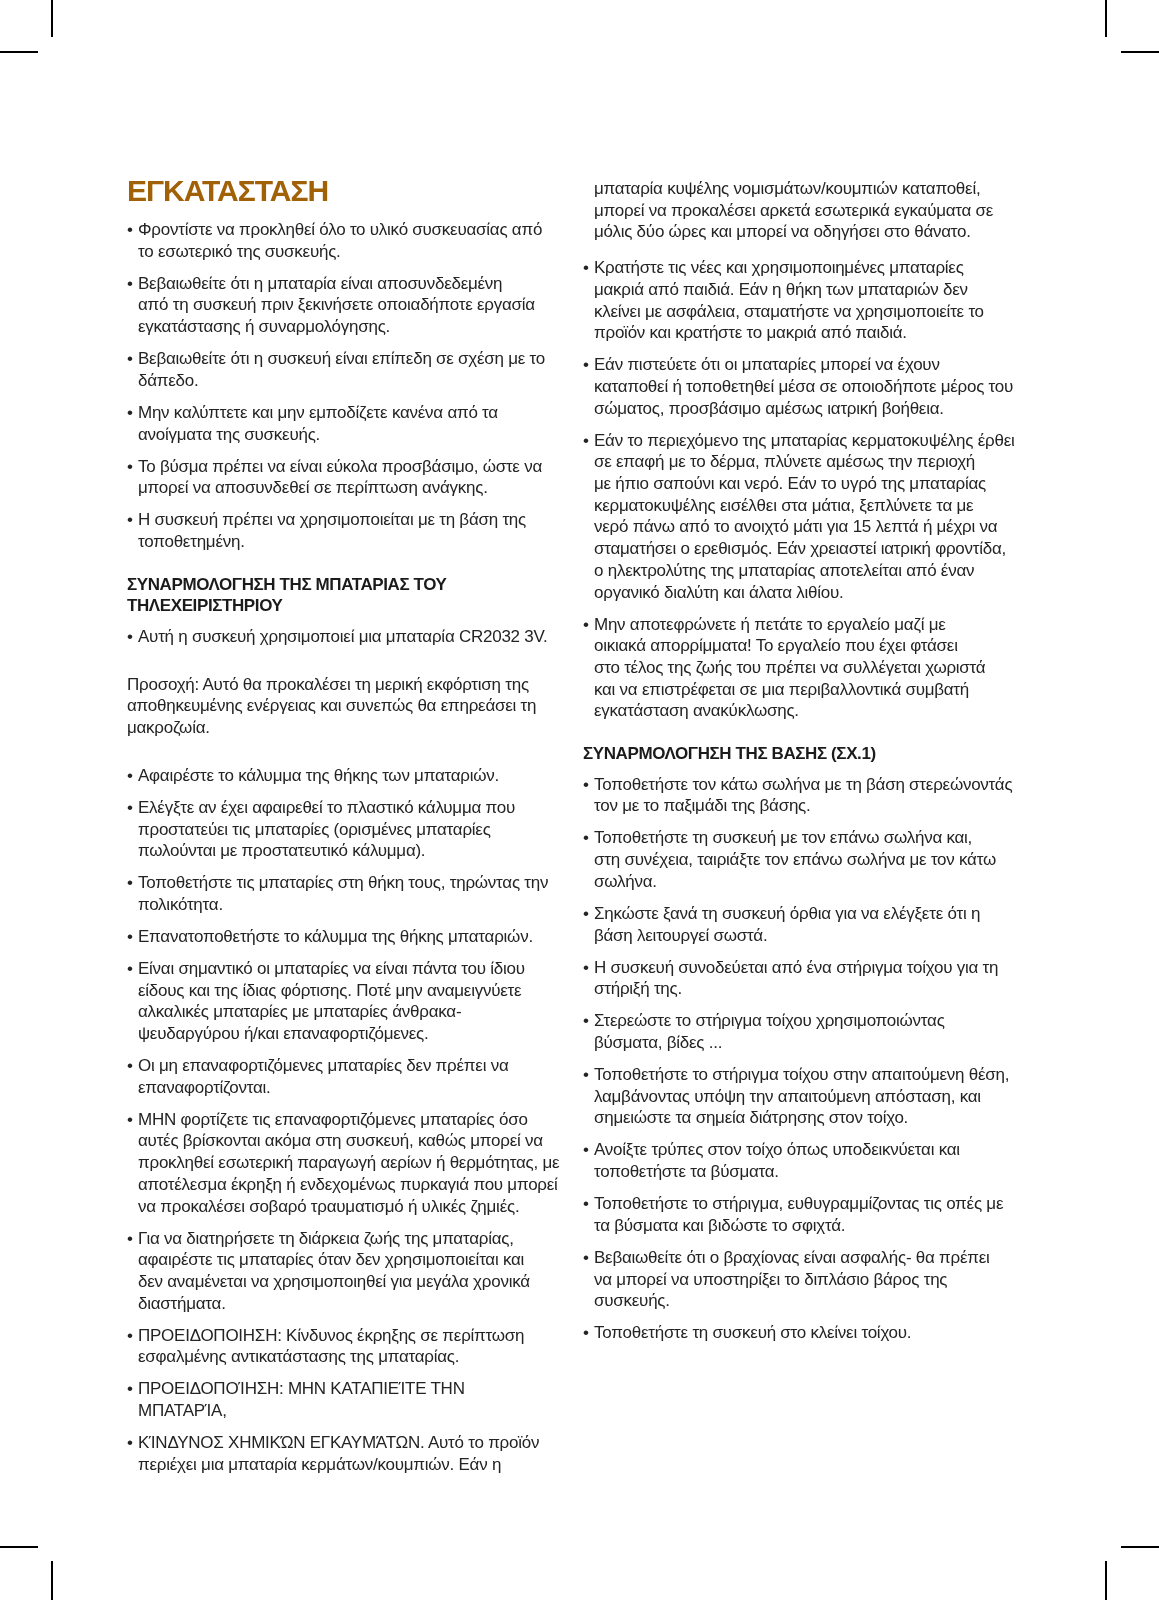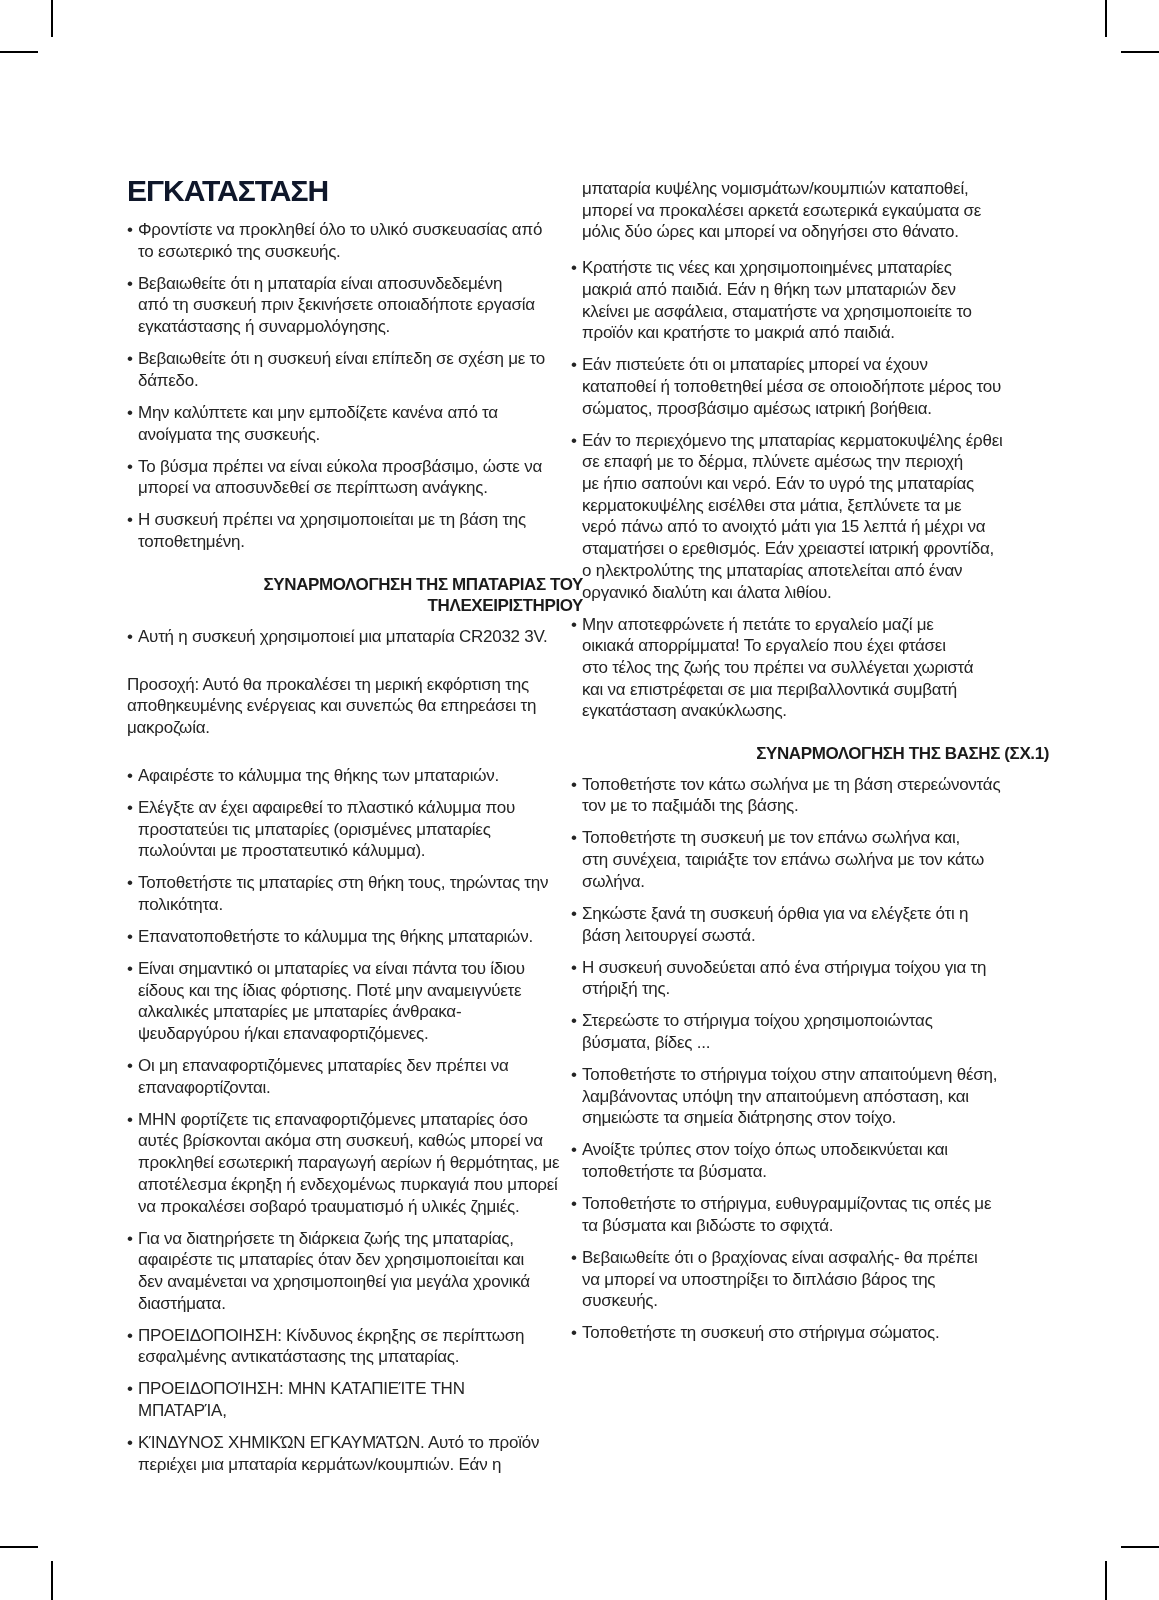--- a/index.html
+++ b/index.html
@@ -21,33 +21,32 @@
   .crop-br-h { left:1121px;top:1546px; width:38px; height:2px;  }
   .crop-br-v { left:1105px;top:1561px; width:2px;  height:39px; }
 
   .col {
     position:absolute;
     font-size:17px;
     line-height:21.7px;
     letter-spacing:-0.25px;
   }
   .col-left  { left:127px; top:176px; width:456px; }
-  .col-right { left:571px; top:178px; width:478px; }
+  .col-right { left:583px; top:178px; width:478px; }
 
   .doc-title {
     font-size:30px; line-height:30px; font-weight:bold;
-    letter-spacing:-1px; color:#0f172a;
+    letter-spacing:-1px; color:#a16207;
     margin:0 0 13px 0;
   }
   .sec {
     font-size:17px; line-height:21.7px; font-weight:bold;
     letter-spacing:-0.4px; color:#1b1b1b;
     margin:21px 0 9px 0;
     white-space:pre-line;
-    text-align:right;
   }
   .li { display:flex; margin:0 0 10.3px 0; }
   .li .marker { flex:0 0 11px; width:11px; }
   .li .text { flex:1; white-space:pre-line; }
   .para { white-space:pre-line; margin:26px 0 26px 0; }
   .cont-para { white-space:pre-line; margin:0 0 14px 0; padding-left:11px; }
 </style>
 </head>
 <body>
 
@@ -255,15 +254,15 @@
 τα βύσματα και βιδώστε το σφιχτά.</span>
   </div>
   <div class="li">
     <span class="marker">•</span>
     <span class="text">Βεβαιωθείτε ότι ο βραχίονας είναι ασφαλής- θα πρέπει
 να μπορεί να υποστηρίξει το διπλάσιο βάρος της
 συσκευής.</span>
   </div>
   <div class="li">
     <span class="marker">•</span>
-    <span class="text">Τοποθετήστε τη συσκευή στο στήριγμα σώματος.</span>
+    <span class="text">Τοποθετήστε τη συσκευή στο κλείνει τοίχου.</span>
   </div>
 </div>
 
 </body></html>

